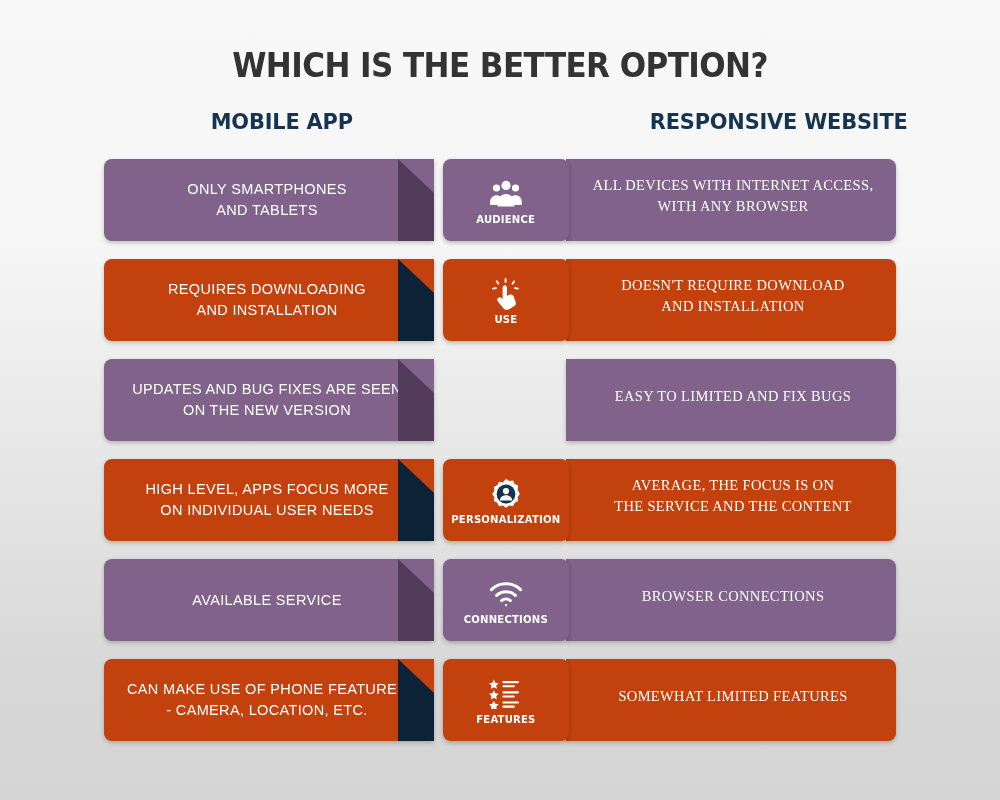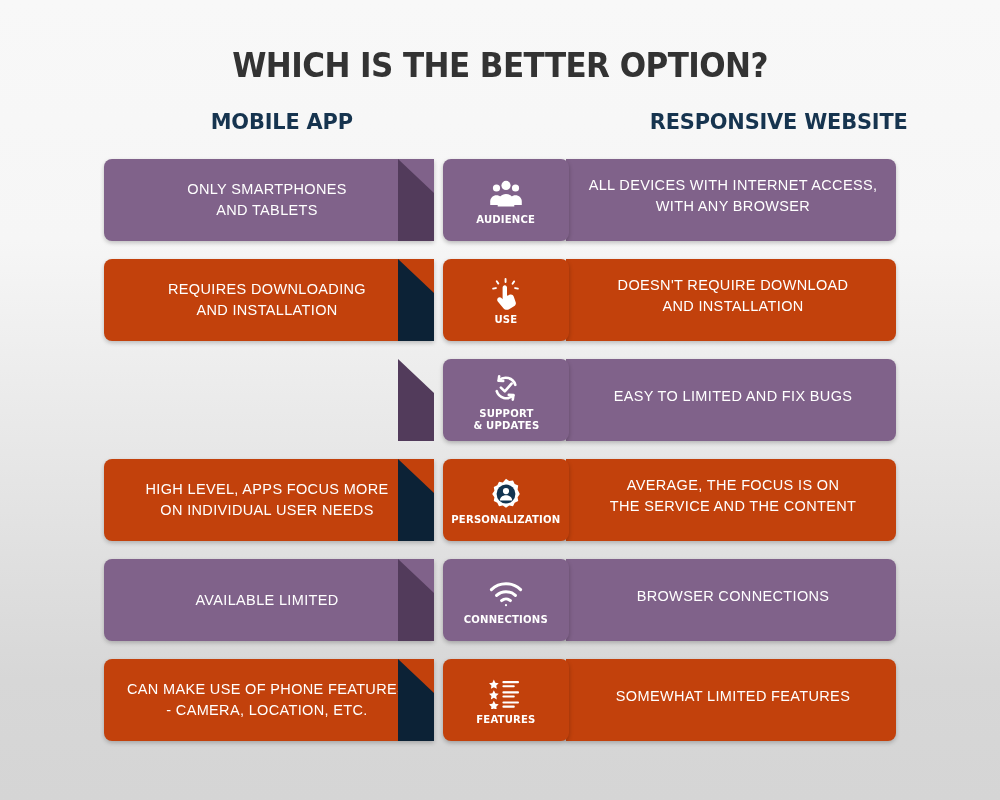--- a/index.html
+++ b/index.html
@@ -73,20 +73,21 @@
     left: 104px;
     width: 330px;
     border-radius: 8px 0 0 8px;
     padding: 0 22px 0 18px;
   }
   .bar.right {
     left: 566px;
     width: 330px;
     border-radius: 0 8px 8px 0;
     padding: 0 18px 8px 22px;
+    font-family: Liberation Serif, serif;
   }
 
   
   .fold {
     position: absolute;
     top: 0;
     width: 36px;
     height: 82px;
   }
   .fold.left-fold  { left: 398px; }
@@ -204,36 +205,27 @@
     <div class="fold right-fold">
       <svg width="36" height="82" viewBox="0 0 36 82">
       <polygon class="f-navy" points="36,0 0,34 0,82 36,82"></polygon>
     </svg>
     </div>
     <div class="bar right c-navy">
       <span>DOESN'T REQUIRE DOWNLOAD<br>AND INSTALLATION</span>
     </div>
   </div>
       <div class="row">
+    <div class="bar left c-purple">
+      <span>UPDATES AND BUG FIXES ARE SEEN<br>ON THE NEW VERSION</span>
+    </div>
     <div class="fold left-fold">
       <svg width="36" height="82" viewBox="0 0 36 82">
       <polygon class="f-purple" points="0,0 36,34 36,82 0,82"></polygon>
     </svg>
-    </div>
-    <div class="center c-purple">
-      <span class="icon">
-            <svg width="34" height="32" viewBox="0 0 34 32" fill="none" stroke="#fff" stroke-width="2.6" stroke-linecap="round">
-      <path d="M26.3 12.8a10 10 0 0 0-16.4-4.3"></path>
-      <path d="M7.7 19.2a10 10 0 0 0 16.5 4.2"></path>
-      <polyline points="10.2,4.2 9.6,8.8 14.2,8.9" stroke-linejoin="round"></polyline>
-      <polyline points="23.8,27.6 24.4,23.0 19.8,22.9" stroke-linejoin="round"></polyline>
-      <polyline points="11.9,15.6 15.8,19.4 22.6,11.6" stroke-linejoin="round"></polyline>
-    </svg>
-          </span>
-      <span class="cap">SUPPORT<br>&amp; UPDATES</span>
     </div>
     <div class="fold right-fold">
       <svg width="36" height="82" viewBox="0 0 36 82">
       <polygon class="f-purple" points="36,0 0,34 0,82 36,82"></polygon>
     </svg>
     </div>
     <div class="bar right c-purple">
       <span>EASY TO LIMITED AND FIX BUGS</span>
     </div>
   </div>
@@ -261,21 +253,21 @@
       <svg width="36" height="82" viewBox="0 0 36 82">
       <polygon class="f-navy" points="36,0 0,34 0,82 36,82"></polygon>
     </svg>
     </div>
     <div class="bar right c-navy">
       <span>AVERAGE, THE FOCUS IS ON<br>THE SERVICE AND THE CONTENT</span>
     </div>
   </div>
       <div class="row">
     <div class="bar left c-purple">
-      <span>AVAILABLE LIMITED</span>
+      <span>AVAILABLE SERVICE</span>
     </div>
     <div class="fold left-fold">
       <svg width="36" height="82" viewBox="0 0 36 82">
       <polygon class="f-purple" points="0,0 36,34 36,82 0,82"></polygon>
     </svg>
     </div>
     <div class="center c-purple">
       <span class="icon">
             <svg width="36" height="28" viewBox="0 0 36 28" fill="none" stroke="#fff" stroke-width="3" stroke-linecap="round">
       <path d="M3.4 9.6a21 21 0 0 1 29.2 0"></path>

